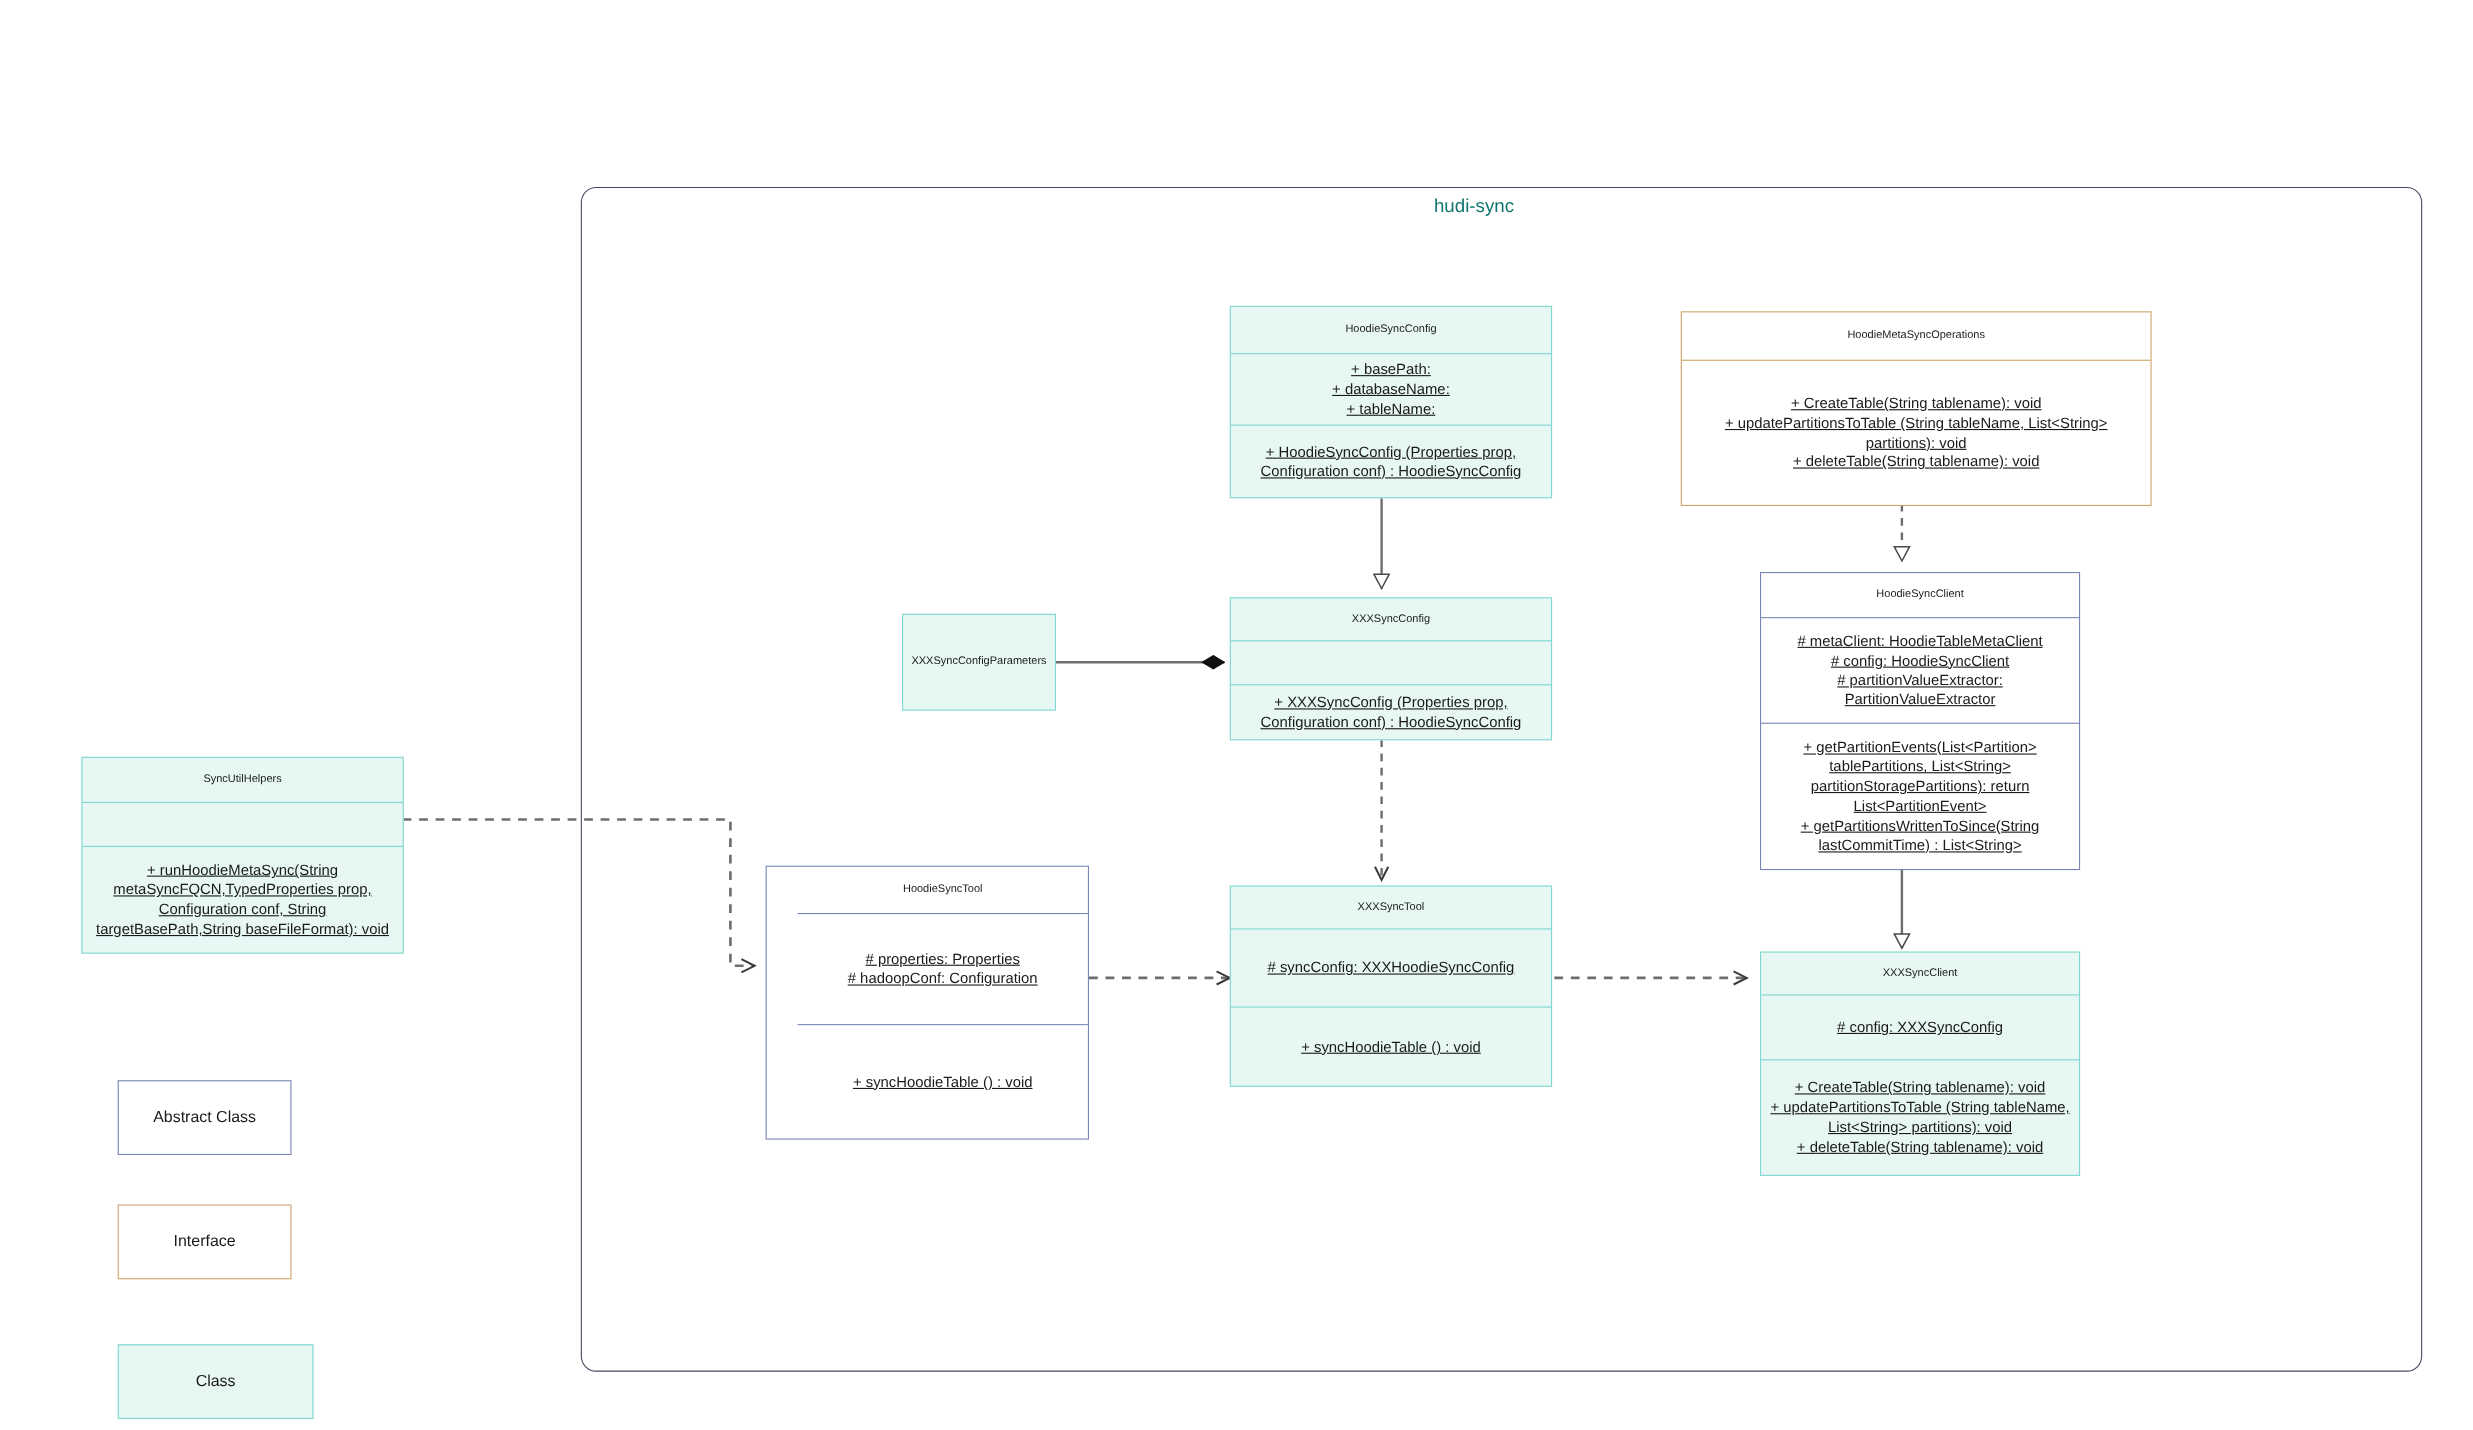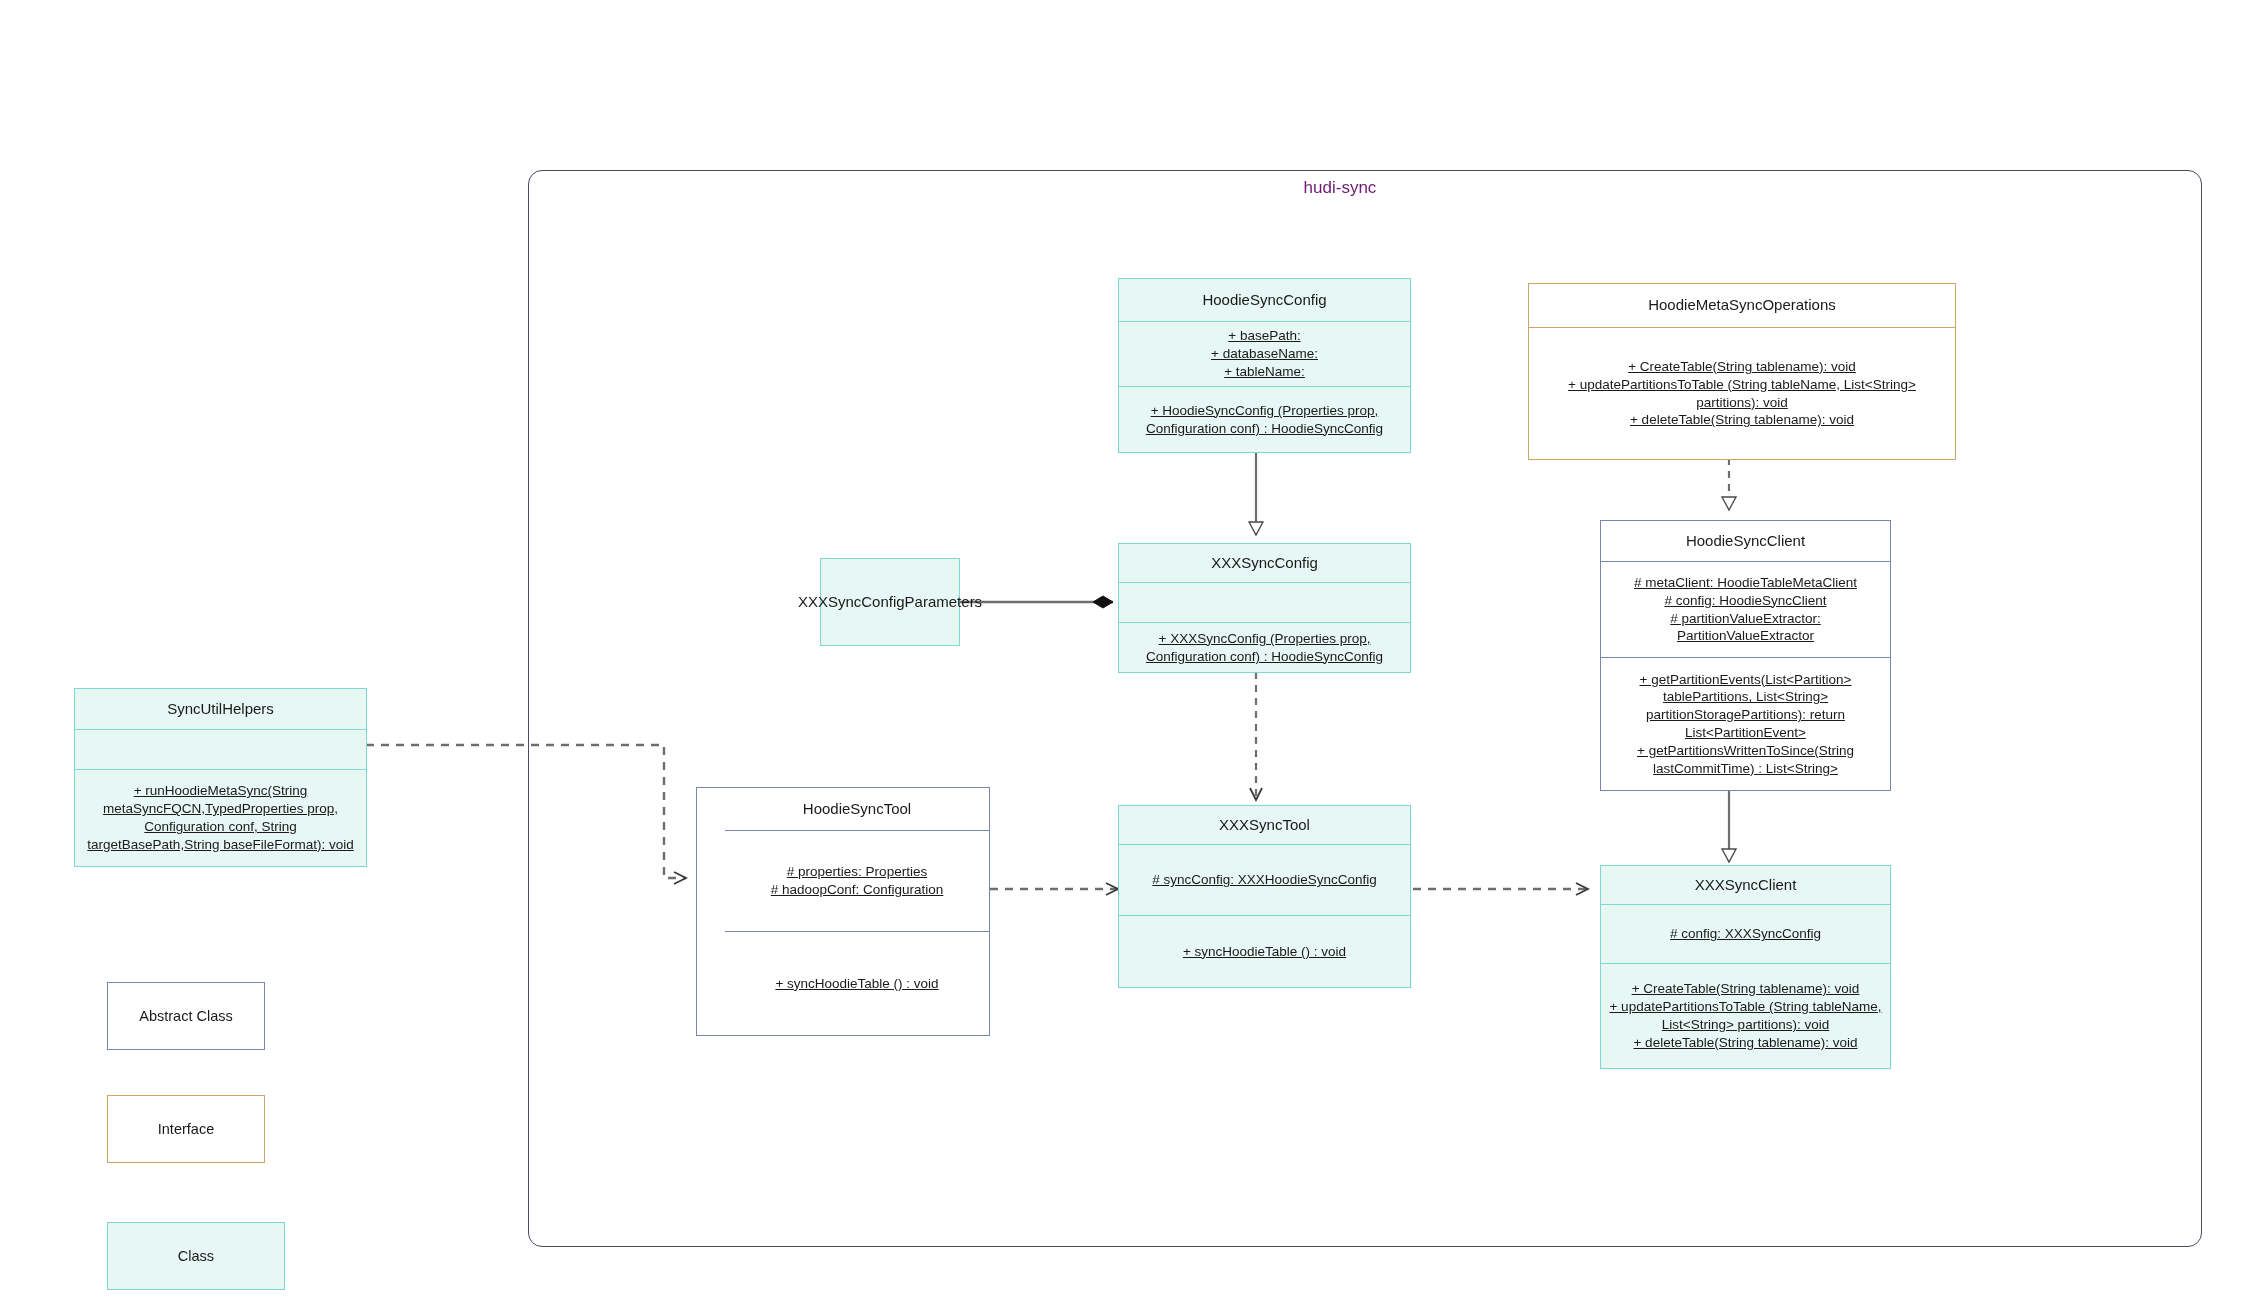--- a/index.html
+++ b/index.html
@@ -28,21 +28,21 @@
   }
   .pkg {
     position: absolute;
     border: 1.6px solid #4a4a63;
     border-radius: 14px;
     background: transparent;
   }
   .pkg-title {
     position: absolute;
     font-size: 17px;
-    color: #701a75;
+    color: #0f766e;
     text-align: center;
     white-space: nowrap;
   }
   .umlbox {
     position: absolute;
     box-sizing: border-box;
     display: flex;
     flex-direction: column;
   }
   .umlbox.cls {
@@ -61,21 +61,21 @@
     box-sizing: border-box;
     display: flex;
     align-items: center;
     justify-content: center;
     padding: 4px 7px;
   }
   .umlbox.cls .sect + .sect { border-top: 1.5px solid #7fd8cf; }
   .umlbox.abs .sect + .sect { border-top: 1.5px solid #7986b5; }
   .umlbox.iface .sect + .sect { border-top: 1.5px solid #cfa46a; }
   .name-sect {
-    font-size: 15px;
+    font-size: 10px;
     text-align: center;
     line-height: 1.25;
   }
   .attr-sect, .op-sect {
     font-size: 13.5px;
     line-height: 1.32;
     text-align: center;
     white-space: pre-line;
     text-decoration: underline;
   }

